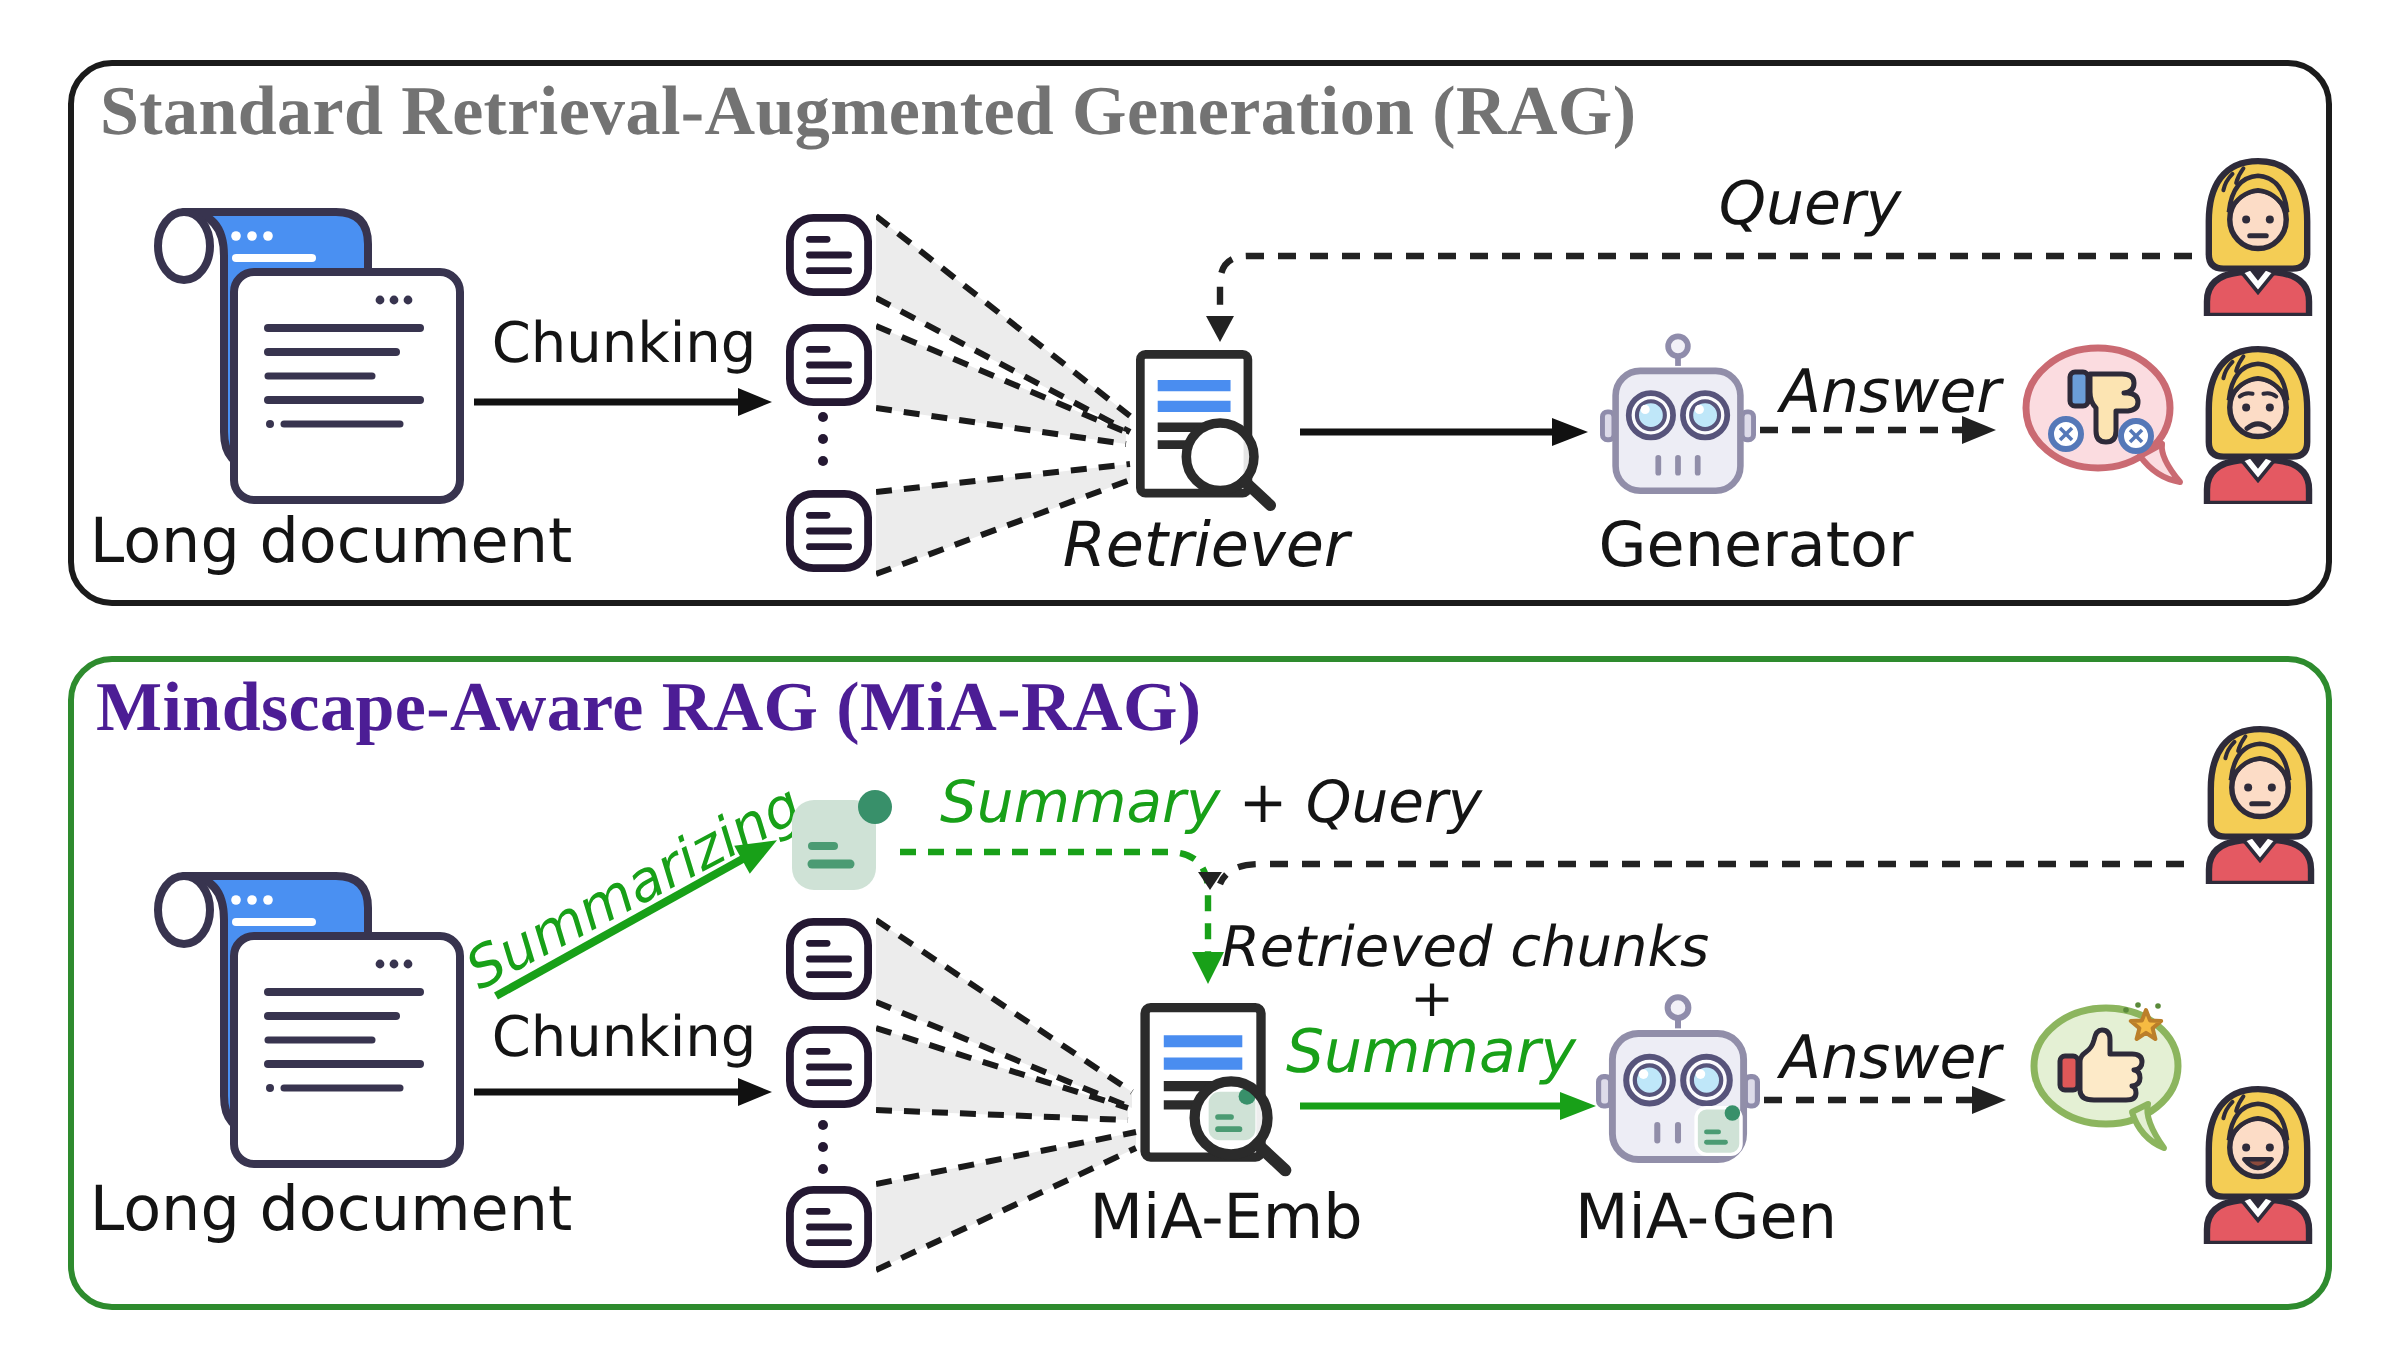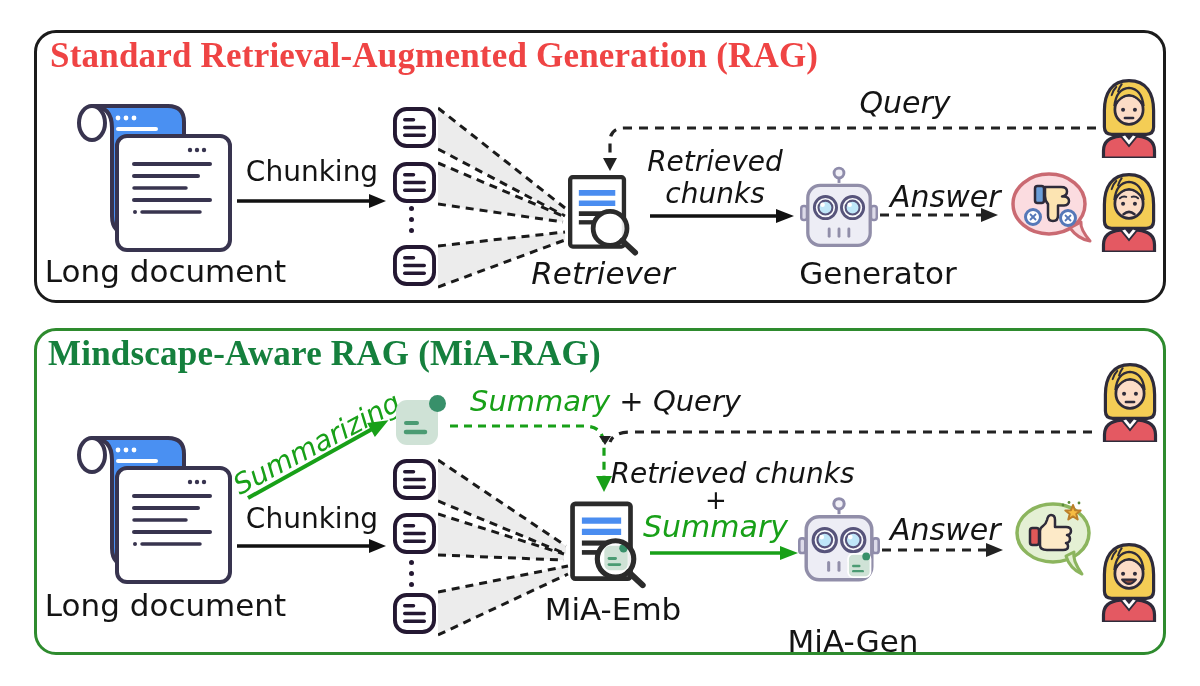--- a/index.html
+++ b/index.html
@@ -4,22 +4,22 @@
 <style>
   html,body{margin:0;padding:0;background:#ffffff;}
   #stage{position:relative;width:1200px;height:686px;background:#ffffff;overflow:hidden;
          font-family:"DejaVu Sans",sans-serif;}
   .abs{position:absolute;}
   .panel{position:absolute;background:#ffffff;border-radius:22px;box-sizing:border-box;}
   .panel-std{border:3.5px solid #1b1b1b;}
   .panel-mia{border:3.5px solid #2e8b2e;}
   .title{position:absolute;font-family:"Liberation Serif","DejaVu Serif",serif;font-weight:bold;
          font-size:35px;white-space:nowrap;letter-spacing:0.2px;}
-  .title-std{color:#ef4444;}
-  .title-mia{color:#15803d;}
+  .title-std{color:#737373;}
+  .title-mia{color:#4c1d95;}
   .lbl{position:absolute;font-family:"DejaVu Sans",sans-serif;color:#141414;text-align:center;
        white-space:nowrap;line-height:1.15;}
   .it{font-style:italic;}
   .grn{color:#18a018;}
   .dots{position:absolute;display:flex;flex-direction:column;gap:6px;align-items:center;}
   .dots i{width:5px;height:5px;border-radius:50%;background:#241832;}
 </style>
 </head>
 <body>
 
@@ -100,24 +100,20 @@
     <line x1="67" y1="79" x2="82" y2="93" stroke="#2b2b2b" stroke-width="6.5" stroke-linecap="round"></line>
   </svg>
   <div class="lbl" style="left:518px;top:256px;width:170px;font-size:31px;font-style:italic;">Retriever</div>
 
   <div class="lbl it" style="left:845px;top:86px;width:120px;font-size:30px;font-style:italic;">Query</div>
   <svg class="abs" style="left:592px;top:116px;" width="510" height="64" viewBox="0 0 510 64">
     <path d="M504 12 H32 Q18 12 18 26 V42" fill="none" stroke="#222" stroke-width="3.2" stroke-dasharray="9 7"></path>
     <polygon points="11,42 25,42 18,55" fill="#222"></polygon>
   </svg>
 
-  <div class="lbl it" style="left:640px;top:146px;width:150px;font-size:28px;">
-    <span>Retrieved</span><br>
-    <span>chunks</span>
-  </div>
   <svg class="abs" style="left:648px;top:206px;" width="150" height="20" viewBox="0 0 150 20">
     <line x1="2" y1="10" x2="128" y2="10" stroke="#111" stroke-width="3.5"></line>
     <polygon points="128,3 128,17 146,10" fill="#111"></polygon>
   </svg>
 
   <svg class="abs" style="left:800px;top:162px;" width="78" height="92" viewBox="0 0 95 105">
     <line x1="47.5" y1="22" x2="47.5" y2="12" stroke="#8f8cab" stroke-width="3.5"></line>
     <circle cx="47.5" cy="10" r="6" fill="#f1f0f7" stroke="#8f8cab" stroke-width="3.5"></circle>
     <rect x="1.5" y="50" width="7" height="17" rx="3" fill="#dddbe9" stroke="#8f8cab" stroke-width="3"></rect>
     <rect x="86.5" y="50" width="7" height="17" rx="3" fill="#dddbe9" stroke="#8f8cab" stroke-width="3"></rect>
@@ -307,21 +303,21 @@
     <line x1="35.5" y1="78" x2="35.5" y2="87" stroke="#918ea9" stroke-width="3.5" stroke-linecap="round"></line>
     <line x1="47.5" y1="78" x2="47.5" y2="87" stroke="#918ea9" stroke-width="3.5" stroke-linecap="round"></line>
     <line x1="59.5" y1="78" x2="59.5" y2="87" stroke="#918ea9" stroke-width="3.5" stroke-linecap="round"></line>
     <g transform="translate(58,68)">
       <rect x="0" y="0" width="26" height="27" rx="6" fill="#cfe2d6" stroke="#ffffff" stroke-width="2"></rect>
       <circle cx="21" cy="3" r="4.5" fill="#38906a"></circle>
       <line x1="6" y1="14" x2="13" y2="14" stroke="#4b9b73" stroke-width="2.8" stroke-linecap="round"></line>
       <line x1="6" y1="20" x2="17" y2="20" stroke="#4b9b73" stroke-width="2.8" stroke-linecap="round"></line>
     </g>
   </svg>
-  <div class="lbl" style="left:768px;top:624px;width:170px;font-size:31px;">MiA-Gen</div>
+  <div class="lbl" style="left:768px;top:592px;width:170px;font-size:31px;">MiA-Gen</div>
 
   <div class="lbl it" style="left:890px;top:513px;width:110px;font-size:30px;">Answer</div>
   <svg class="abs" style="left:880px;top:540px;" width="130" height="20" viewBox="0 0 130 20">
     <line x1="2" y1="10" x2="106" y2="10" stroke="#222" stroke-width="3.2" stroke-dasharray="9 7"></line>
     <polygon points="106,3 106,17 123,10" fill="#222"></polygon>
   </svg>
 
   <svg class="abs" style="left:1010px;top:500px;" width="88" height="80" viewBox="0 0 88 80">
     <ellipse cx="43" cy="33" rx="36" ry="29" fill="#e4f0d4" stroke="#8cb55e" stroke-width="3.5"></ellipse>
     <path d="M56 56 Q60 69 72 74 Q62 60 64 52 Z" fill="#e4f0d4" stroke="#8cb55e" stroke-width="3" stroke-linejoin="round"></path>

